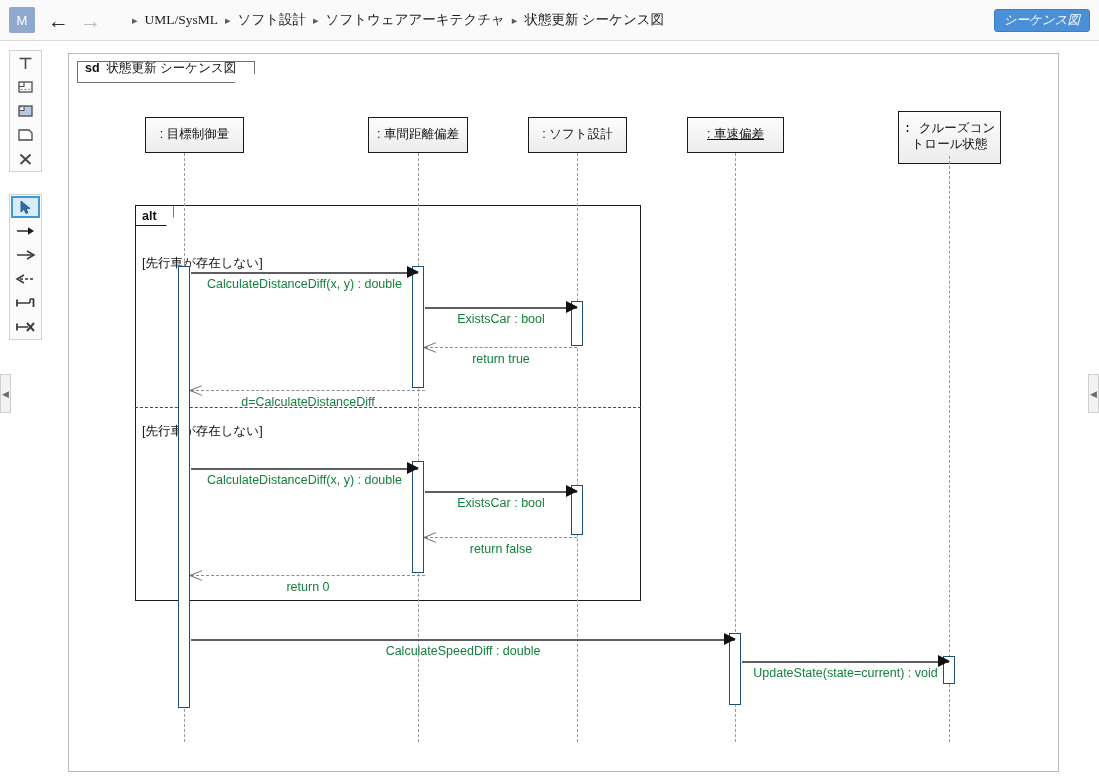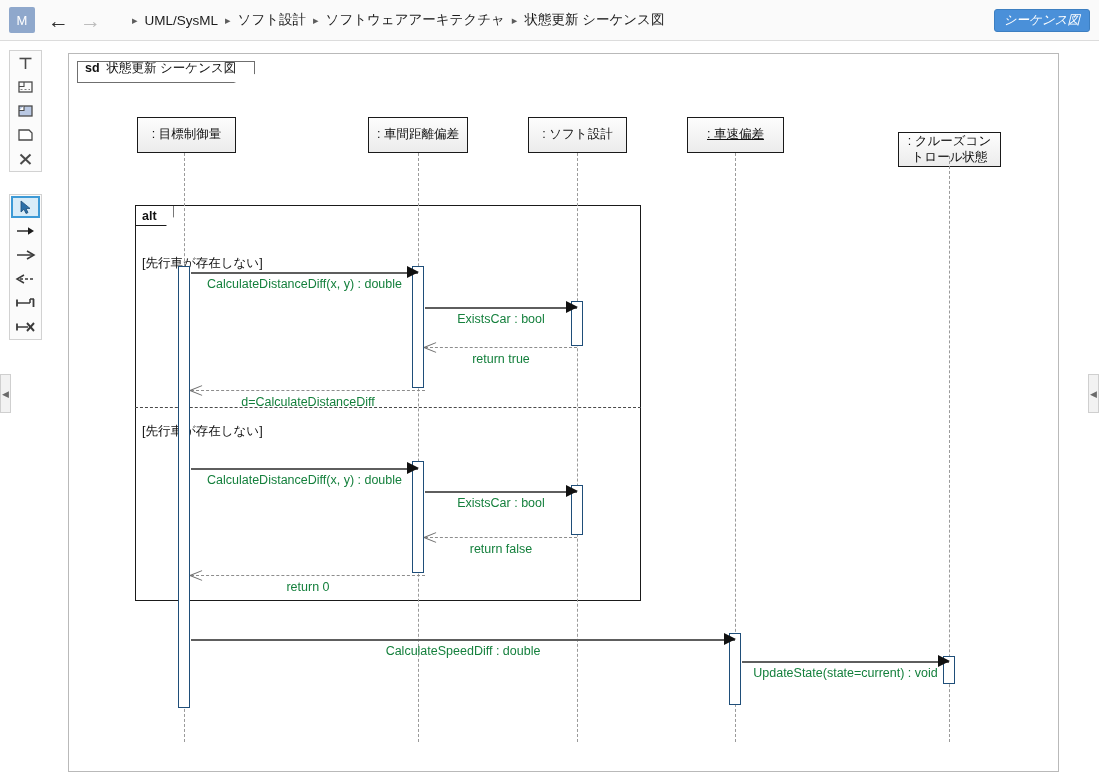--- a/index.html
+++ b/index.html
@@ -41,21 +41,21 @@
     display: flex; align-items: center;
     font-size: 13.5px;
     color: #1c1c1c;
     gap: 2px;
   }
   .crumb-sep {
     color: #5c5c5c;
     font-size: 11px;
     padding: 0 5px;
   }
-  .crumb { white-space: nowrap; }
+  .crumb { white-space: nowrap; font-family: Liberation Serif, serif; }
   .diagram-chip {
     position: absolute;
     right: 9px; top: 9px;
     height: 23px;
     padding: 0 9px;
     background: #4a90d9;
     color: #ffffff;
     font-size: 12.5px;
     border-radius: 3px;
     display: flex; align-items: center;
@@ -325,37 +325,37 @@
     <b>sd</b>
     <span>状態更新 シーケンス図</span>
   </div>
   <div id="diagram-layer">
       <div class="frag" style="left: 66px; top: 151px; width: 506px; height: 396px;">
         <div class="frag-tab">alt</div>
       </div>
       <div class="frag-divider" style="left: 66px; top: 353px; width: 506px;"></div>
       <div class="guard" style="left: 73px; top: 201px;">[先行車が存在しない]</div>
       <div class="guard" style="left: 73px; top: 369px;">[先行車が存在しない]</div>
-      <div class="ll-head" style="left: 68px; top: 63px; width: 99px; height: 36px;">
+      <div class="ll-head" style="left: 76px; top: 63px; width: 99px; height: 36px;">
         <div class="">: 目標制御量</div>
       </div>
       <div class="ll-line" style="left: 115px; top: 99px; height: 589px;"></div>
       <div class="ll-head" style="left: 299px; top: 63px; width: 100px; height: 36px; text-align: center;">
         <div class="">: 車間距離偏差</div>
       </div>
       <div class="ll-line" style="left: 349px; top: 99px; height: 589px;"></div>
       <div class="ll-head" style="left: 459px; top: 63px; width: 99px; height: 36px;">
         <div class="">: ソフト設計</div>
       </div>
       <div class="ll-line" style="left: 508px; top: 99px; height: 589px;"></div>
       <div class="ll-head" style="left: 618px; top: 63px; width: 97px; height: 36px; text-decoration: underline;">
         <div class="">: 車速偏差</div>
       </div>
       <div class="ll-line" style="left: 666px; top: 99px; height: 589px;"></div>
-      <div class="ll-head" style="left: 829px; top: 78px; width: 103px; height: 35px;">
+      <div class="ll-head" style="left: 829px; top: 57px; width: 103px; height: 53px; font-family: Liberation Mono, monospace;">
         <div class="">: クルーズコントロール状態</div>
       </div>
       <div class="ll-line" style="left: 880px; top: 102px; height: 586px;"></div>
       <div class="activation" style="left: 109px; top: 212px; height: 442px;"></div>
       <div class="activation" style="left: 343px; top: 212px; height: 122px;"></div>
       <div class="activation" style="left: 502px; top: 247px; height: 45px;"></div>
       <div class="activation" style="left: 343px; top: 407px; height: 112px;"></div>
       <div class="activation" style="left: 502px; top: 431px; height: 50px;"></div>
       <div class="activation" style="left: 660px; top: 579px; height: 72px;"></div>
       <div class="activation" style="left: 874px; top: 602px; height: 28px;"></div>

